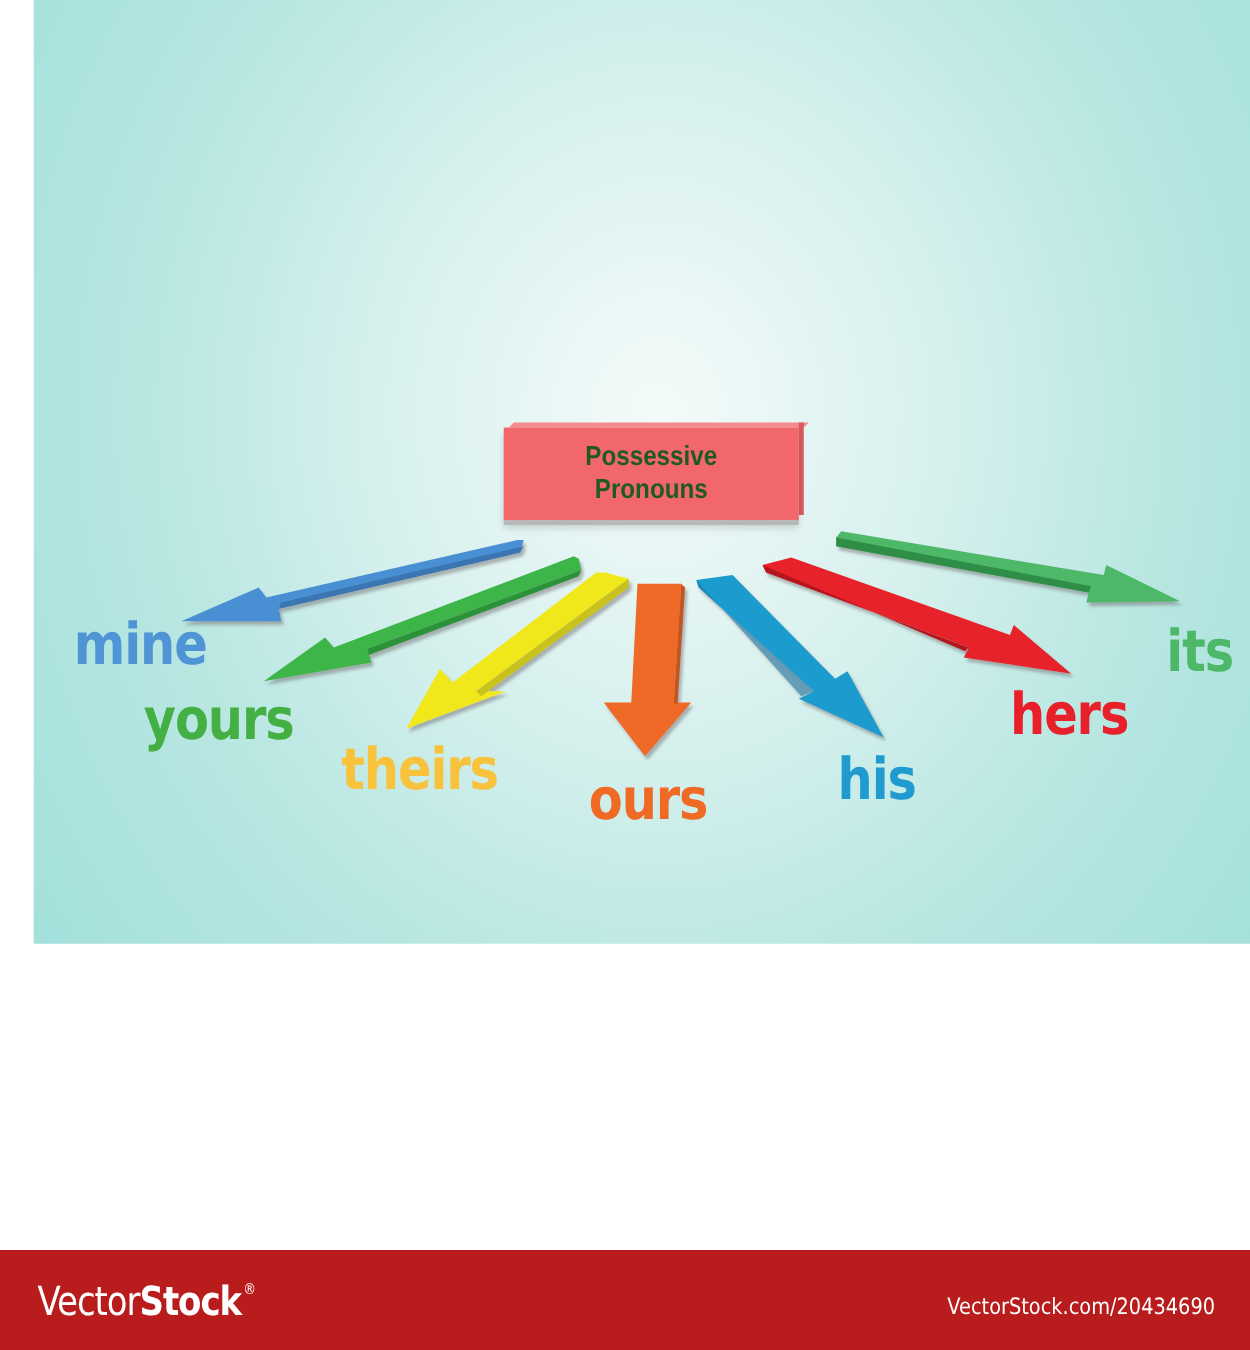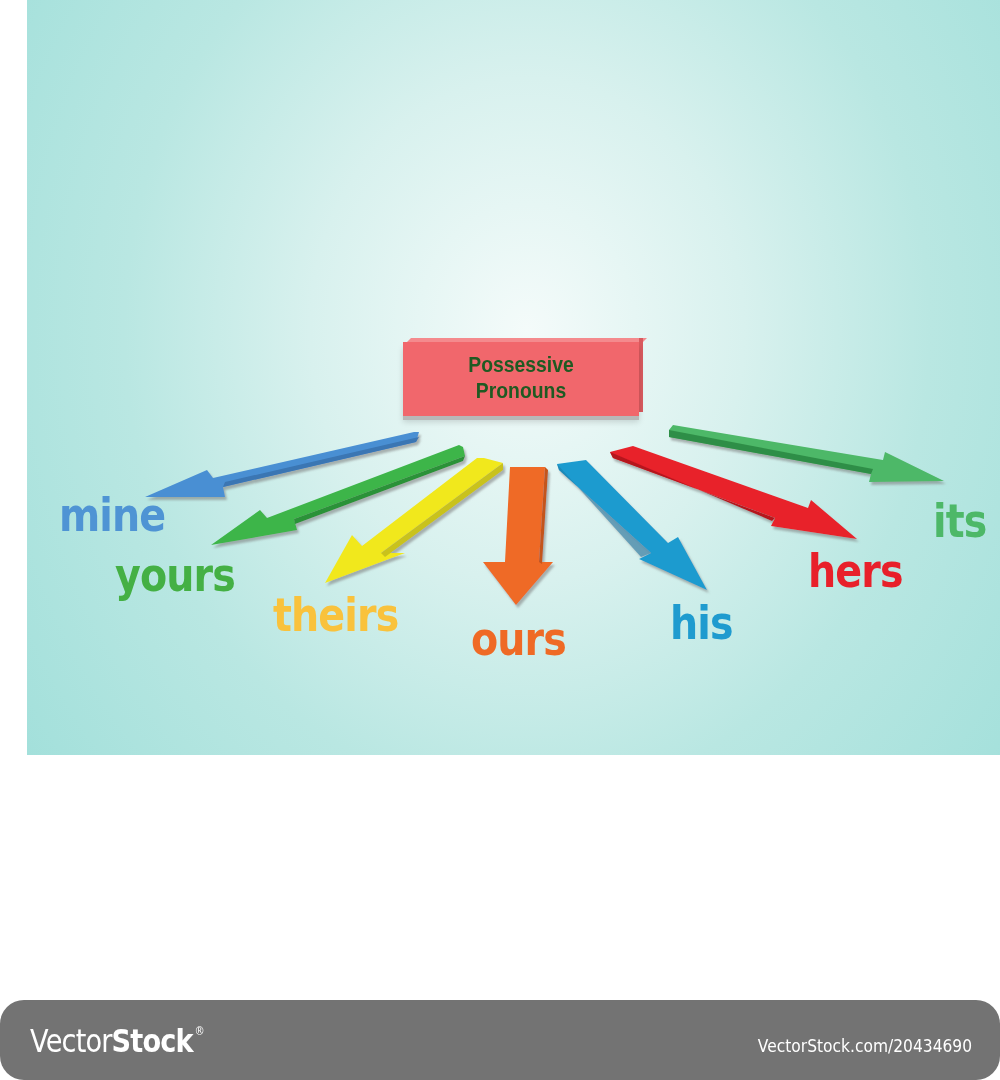--- a/index.html
+++ b/index.html
@@ -45,23 +45,22 @@
       font-family: "DejaVu Sans", sans-serif;
       font-weight: bold;
       font-size: 46px;
       letter-spacing: -1px;
       white-space: nowrap;
       transform: scaleX(0.86);
       transform-origin: left top;
     }
     .footer {
       position: absolute; left: 0; top: 1000px; width: 1000px; height: 80px;
-      background: #737373;
+      background: #b91c1c;
       color: #ffffff;
-      border-radius: 24px;
     }
     .brand {
       position: absolute; left: 30px; top: 22px;
       font-family: "DejaVu Sans", sans-serif;
       font-size: 32px; letter-spacing: -1px;
       transform: scaleX(0.85); transform-origin: left top;
     }
     .brand .light { font-weight: normal; }
     .brand .bold { font-weight: bold; }
     .brand .reg { font-size: 12px; vertical-align: top; position: relative; top: 2px; margin-left: 2px; }

